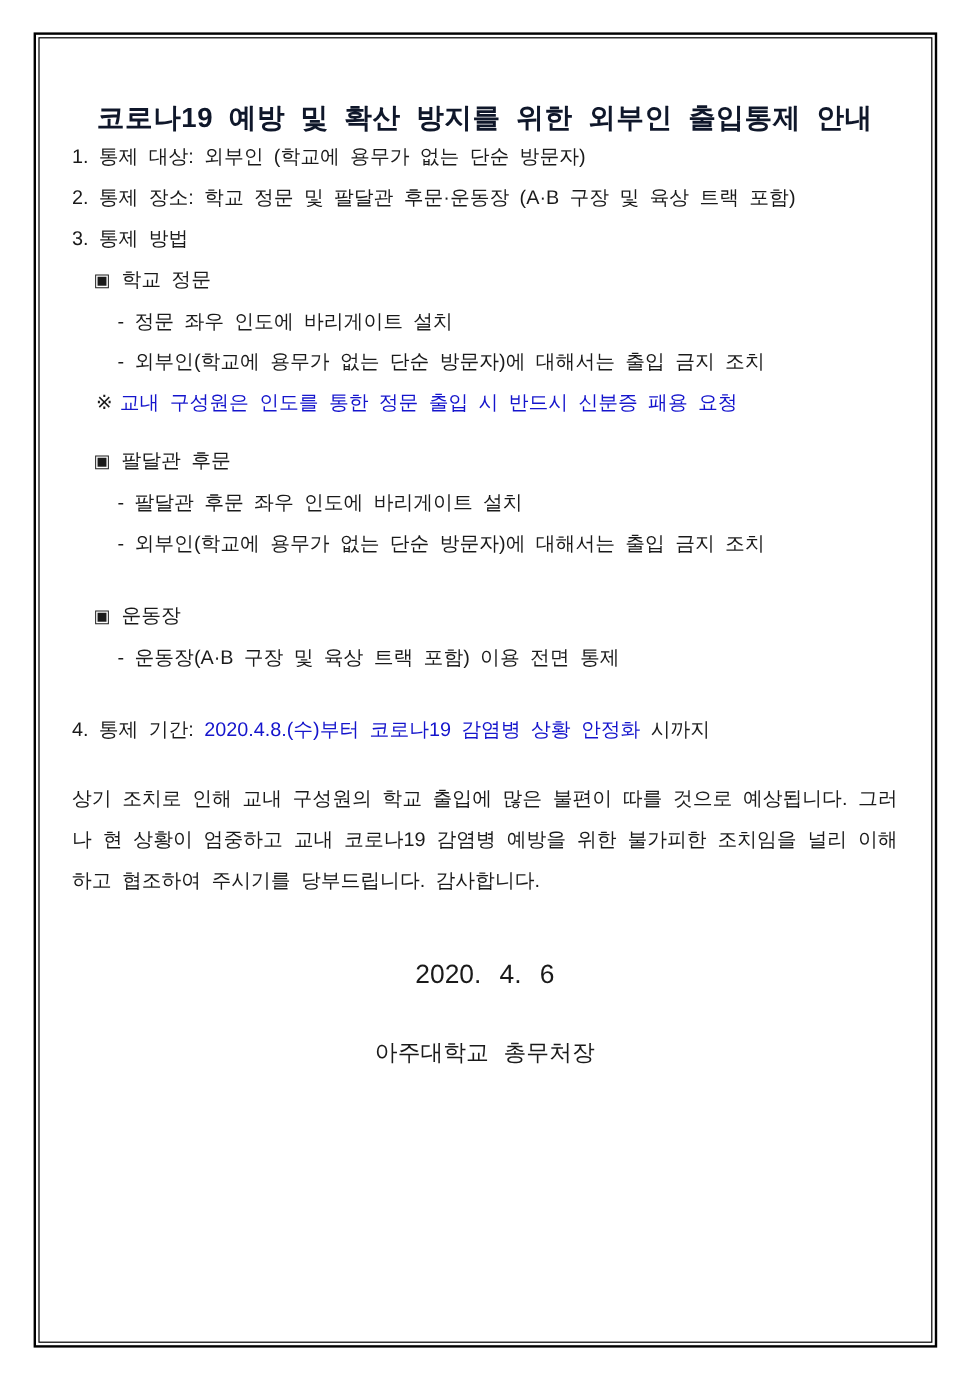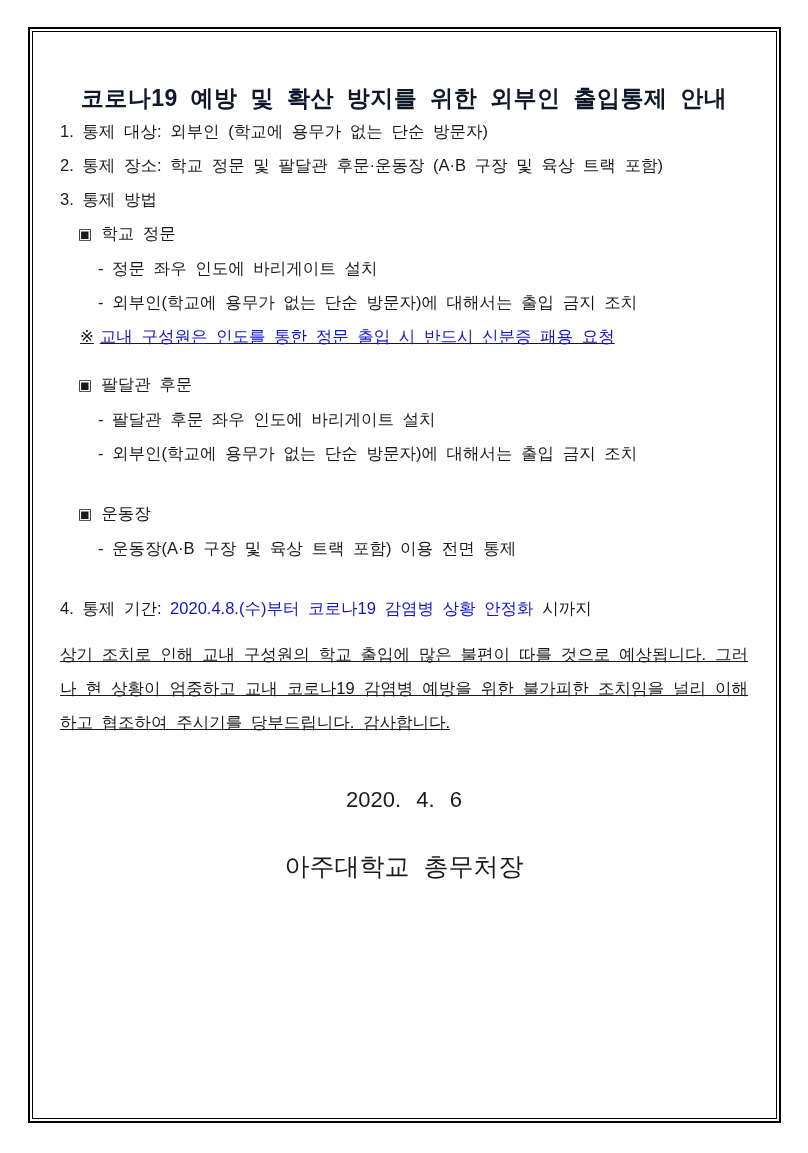--- a/index.html
+++ b/index.html
@@ -59,40 +59,39 @@
     text-align: justify;
     text-justify: inter-word;
   }
   .num-list { }
   .section-1 { margin-top: 0px; }
   .section-2 { margin-top: 14px; }
   .section-3 { margin-top: 26px; }
   .sec-head { padding-left: 18px; }
   .bullet { margin-right: 9px; font-size: 15px; }
   .sub-line { padding-left: 38px; }
-  .note-line { padding-left: 20px; text-decoration: underline; }
+  .note-line { padding-left: 20px; }
   .blue { color: var(--accent, #1414cc); }
   .note-marker { margin-right: 6px; color: #1a1a1a; }
   .period-line { margin-top: 26px; }
   .closing {
-    margin-top: 12px;
+    margin-top: 24px;
     text-align: justify;
     text-justify: inter-word;
-    text-decoration: underline;
   }
   .date-line {
     margin-top: 44px;
     text-align: center;
     font-size: 22px;
     word-spacing: 9px;
   }
   .signature-line {
     margin-top: 32px;
     text-align: center;
-    font-size: 25px;
+    font-size: 19px;
     word-spacing: 7px;
   }
 </style>
 </head>
 <body>
 
 <div class="border-outer">
   <div class="border-inner"></div>
 </div>
 

